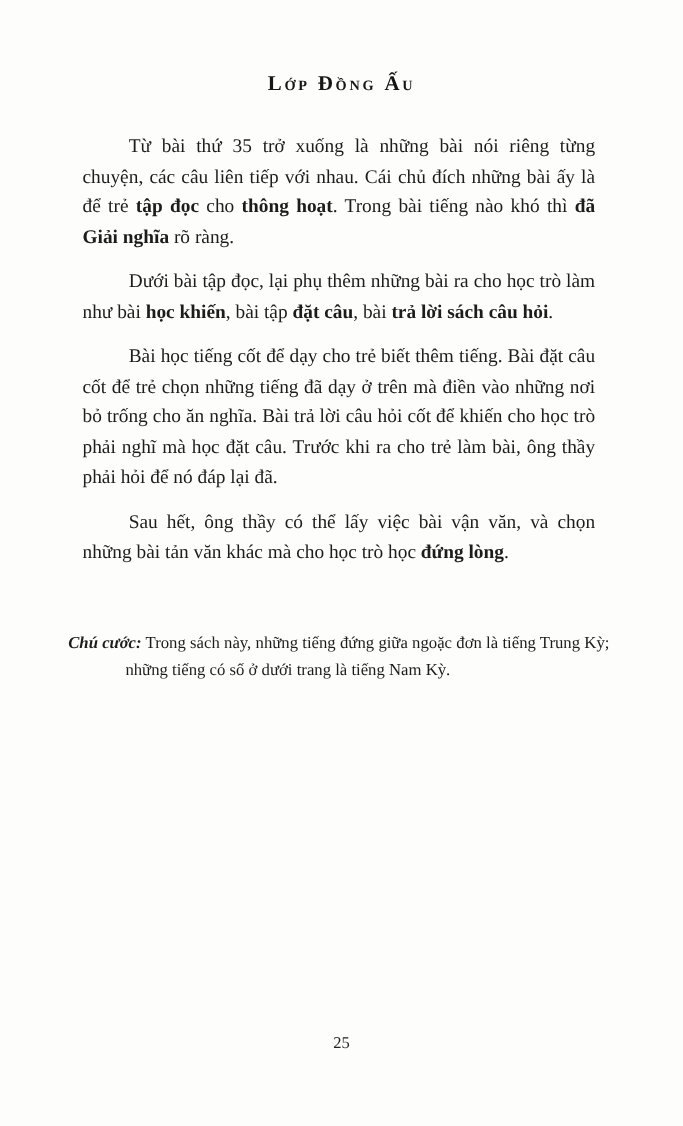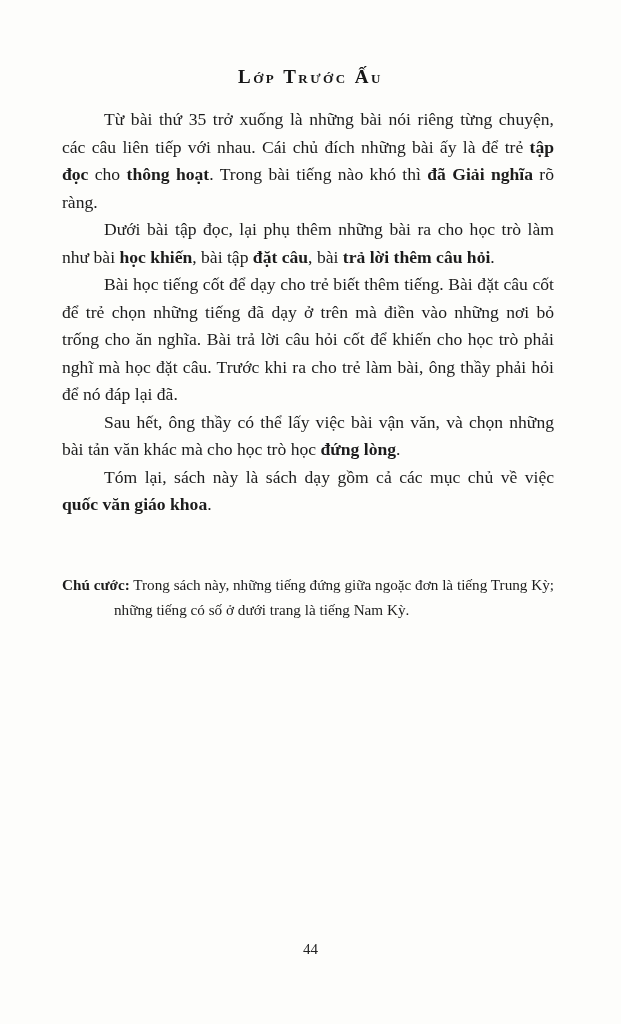--- a/index.html
+++ b/index.html
@@ -33,59 +33,58 @@
   .body-text {
     position: absolute;
     top: 106px;
     left: 62px;
     width: 492px;
     font-size: 17.6px;
     line-height: 27.5px;
     text-align: justify;
   }
   .body-text p {
-    margin: 0;
+    margin: 13px;
     text-indent: 42px;
   }
   .body-text b { font-weight: 700; }
   .footnote {
     position: absolute;
     top: 572px;
     left: 62px;
     width: 492px;
     font-size: 15.2px;
     line-height: 25px;
     text-align: justify;
     padding-left: 52px;
     text-indent: -52px;
     box-sizing: border-box;
   }
-  .footnote b { font-weight: 700; }
+  .footnote b { font-weight: 700; font-style: italic; }
   .page-number {
     position: absolute;
     top: 941px;
     left: 0;
     width: 100%;
     text-align: center;
     font-size: 15px;
     color: #222;
   }
 </style>
 </head>
 <body>
 
 <div class="page">
 
-  <div class="running-header">Lớp Trước Ấu</div>
+  <div class="running-header">Lớp Đồng Ấu</div>
 
   <div class="body-text">
     <p><span>Từ bài thứ 35 trở xuống là những bài nói riêng từng chuyện, các câu liên tiếp với nhau. Cái chủ đích những bài ấy là để trẻ </span><b>tập đọc</b><span> cho </span><b>thông hoạt</b><span>. Trong bài tiếng nào khó thì </span><b>đã Giải nghĩa</b><span> rõ ràng.</span></p>
-    <p><span>Dưới bài tập đọc, lại phụ thêm những bài ra cho học trò làm như bài </span><b>học khiến</b><span>, bài tập </span><b>đặt câu</b><span>, bài </span><b>trả lời thêm câu hỏi</b><span>.</span></p>
+    <p><span>Dưới bài tập đọc, lại phụ thêm những bài ra cho học trò làm như bài </span><b>học khiến</b><span>, bài tập </span><b>đặt câu</b><span>, bài </span><b>trả lời sách câu hỏi</b><span>.</span></p>
     <p><span>Bài học tiếng cốt để dạy cho trẻ biết thêm tiếng. Bài đặt câu cốt để trẻ chọn những tiếng đã dạy ở trên mà điền vào những nơi bỏ trống cho ăn nghĩa. Bài trả lời câu hỏi cốt để khiến cho học trò phải nghĩ mà học đặt câu. Trước khi ra cho trẻ làm bài, ông thầy phải hỏi để nó đáp lại đã.</span></p>
     <p><span>Sau hết, ông thầy có thể lấy việc bài vận văn, và chọn những bài tản văn khác mà cho học trò học </span><b>đứng lòng</b><span>.</span></p>
-    <p><span>Tóm lại, sách này là sách dạy gồm cả các mục chủ về việc </span><b>quốc văn giáo khoa</b><span>.</span></p>
   </div>
 
   <div class="footnote"><b>Chú cước:</b><span> Trong sách này, những tiếng đứng giữa ngoặc đơn là tiếng Trung Kỳ; những tiếng có số ở dưới trang là tiếng Nam Kỳ.</span></div>
 
-  <div class="page-number">44</div>
+  <div class="page-number">25</div>
 
 </div>
 
 </body></html>

